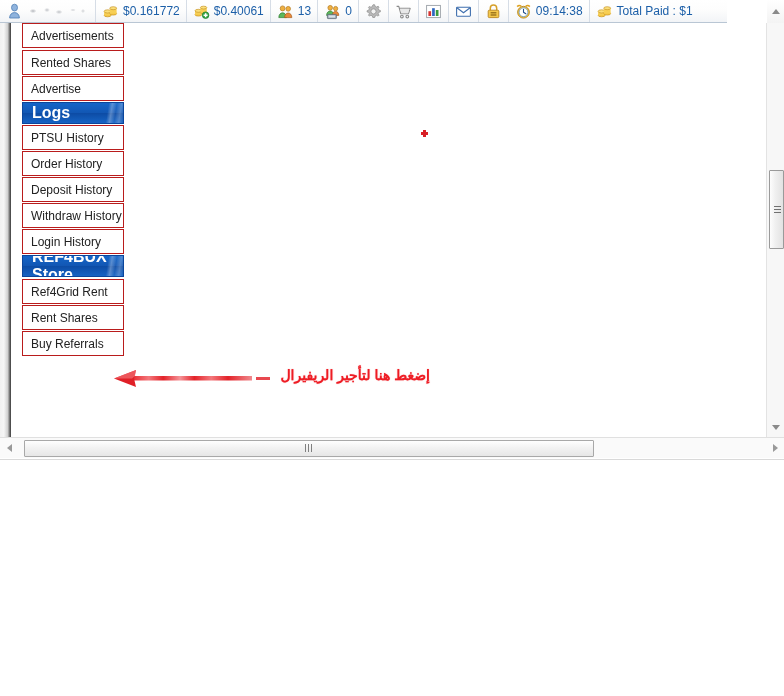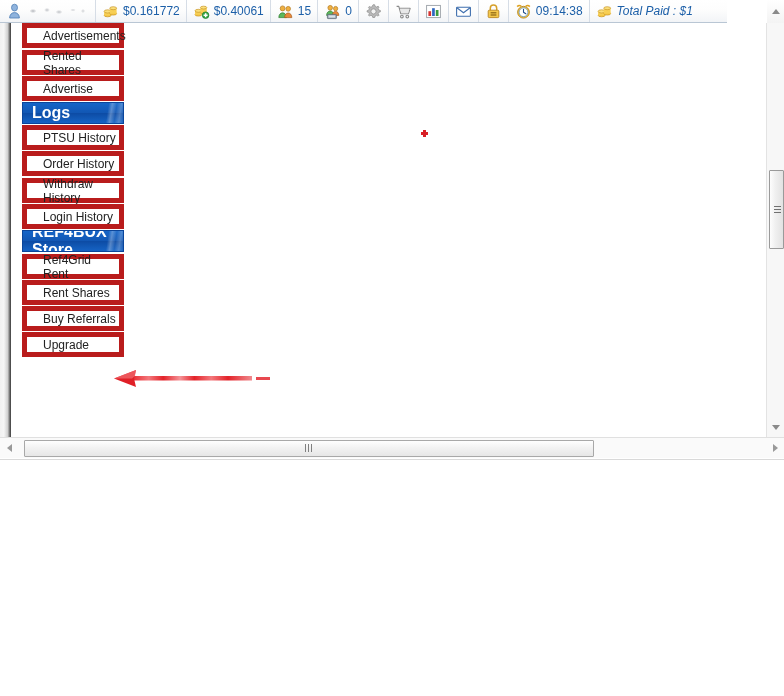--- a/index.html
+++ b/index.html
@@ -34,21 +34,21 @@
     height: 23px;
     display: flex;
     align-items: center;
     padding: 0 6px;
     border-right: 1px solid #d6dde6;
     font-size: 12px;
     color: #1c5fa8;
     white-space: nowrap;
     gap: 4px;
   }
-  .tb-cell.noborder { border-right: none; font-style: italic; }
+  .tb-cell.noborder { border-right: none; }
   .tb-label { font-size: 12px; color: #1c5fa8; }
   .tb-ico { width: 17px; height: 17px; flex: 0 0 17px; display: block; }
 
   
   .redacted {
     width: 62px; height: 11px;
     background:
       radial-gradient(ellipse 5px 3px at 6px 5px, rgba(120,125,135,.55), rgba(255,255,255,0) 70%),
       radial-gradient(ellipse 4px 3px at 20px 4px, rgba(130,135,145,.5), rgba(255,255,255,0) 70%),
       radial-gradient(ellipse 5px 3px at 32px 6px, rgba(120,125,135,.45), rgba(255,255,255,0) 70%),
@@ -75,25 +75,25 @@
   }
 
   
   #sidebar {
     position: absolute;
     left: 22px; top: 0px;
     width: 102px;
   }
   .menu-item {
     height: 25px;
-    border: 5px solid #b91c1c;
+    border: 1px solid #b91c1c;
     background: #ffffff;
     display: flex;
     align-items: center;
-    padding-left: 16px;
+    padding-left: 8px;
     font-size: 12px;
     color: #222222;
     margin-bottom: 0px;
     position: relative;
   }
   .menu-gap { height: 1px; }
   .menu-header {
     height: 22px;
     display: flex;
     align-items: center;
@@ -268,21 +268,21 @@
         </svg>
         <span class="tb-label">$0.40061</span>
       </div>
       <div class="tb-cell">
         <svg class="tb-ico" viewBox="0 0 17 17" xmlns="http://www.w3.org/2000/svg">
           <ellipse cx="5.6" cy="5.4" rx="2.4" ry="2.5" fill="#f0b040" stroke="#b07820" stroke-width=".7"></ellipse>
           <path d="M1.8 14.6c0-3 1.7-4.8 3.8-4.8s3.8 1.8 3.8 4.8z" fill="#5cb85c" stroke="#2c7a2c" stroke-width=".7"></path>
           <ellipse cx="11.2" cy="5.8" rx="2.3" ry="2.4" fill="#f0b040" stroke="#b07820" stroke-width=".7"></ellipse>
           <path d="M7.6 14.6c0-2.9 1.6-4.6 3.6-4.6s3.6 1.7 3.6 4.6z" fill="#e8893a" stroke="#a85a17" stroke-width=".7"></path>
         </svg>
-        <span class="tb-label">15</span>
+        <span class="tb-label">13</span>
       </div>
       <div class="tb-cell">
         <svg class="tb-ico" viewBox="0 0 17 17" xmlns="http://www.w3.org/2000/svg">
           <ellipse cx="6.2" cy="4.8" rx="2.3" ry="2.4" fill="#f0b040" stroke="#b07820" stroke-width=".7"></ellipse>
           <path d="M2.6 12.4c0-2.7 1.6-4.4 3.6-4.4s3.6 1.7 3.6 4.4z" fill="#5cb85c" stroke="#2c7a2c" stroke-width=".7"></path>
           <ellipse cx="11.6" cy="5.6" rx="2.1" ry="2.2" fill="#f0b040" stroke="#b07820" stroke-width=".7"></ellipse>
           <path d="M8.4 12.4c0-2.5 1.4-4 3.2-4s3.2 1.5 3.2 4z" fill="#e8893a" stroke="#a85a17" stroke-width=".7"></path>
           <rect x="3.4" y="11.4" width="9" height="4.2" rx=".6" fill="#9aa6b2" stroke="#5f6d7a" stroke-width=".8"></rect>
           <rect x="4.6" y="12.4" width="6.6" height="2.2" fill="#d9e2ea"></rect>
         </svg>
@@ -373,20 +373,23 @@
         </div>
         <div class="menu-gap"></div>
         <div class="menu-item">
           <span>PTSU History</span>
         </div>
         <div class="menu-gap"></div>
         <div class="menu-item">
           <span>Order History</span>
         </div>
         <div class="menu-gap"></div>
+        <div class="menu-item">
+          <span>Deposit History</span>
+        </div>
         <div class="menu-gap"></div>
         <div class="menu-item">
           <span>Withdraw History</span>
         </div>
         <div class="menu-gap"></div>
         <div class="menu-item">
           <span>Login History</span>
         </div>
         <div class="menu-gap"></div>
         <div class="menu-header">
@@ -400,23 +403,20 @@
         </div>
         <div class="menu-gap"></div>
         <div class="menu-item">
           <span>Rent Shares</span>
         </div>
         <div class="menu-gap"></div>
         <div class="menu-item">
           <span>Buy Referrals</span>
         </div>
         <div class="menu-gap"></div>
-        <div class="menu-item">
-          <span>Upgrade</span>
-        </div>
         <div class="menu-gap"></div>
       </div>
 
     <div id="red-marker"></div>
 
     <div id="annotation">
       <svg width="320" height="28" viewBox="0 0 320 28" style="position:absolute;left:0;top:0;">
         <defs>
           <linearGradient id="arrowShaft" x1="0" y1="0" x2="1" y2="0">
             <stop offset="0%" stop-color="#e8272e"></stop>
@@ -427,20 +427,21 @@
             <stop offset="66%" stop-color="#f3787c"></stop>
             <stop offset="80%" stop-color="#e32229"></stop>
             <stop offset="100%" stop-color="#f08a8e"></stop>
           </linearGradient>
         </defs>
         <rect x="22" y="11" width="120" height="4.5" fill="url(#arrowShaft)"></rect>
         <rect x="146" y="12" width="14" height="3" fill="#e8484f"></rect>
         <polygon points="4,13.5 26,5 24,13.5 26,22" fill="#e02027"></polygon>
         <polygon points="4,13.5 26,5 25,11 22,13.5" fill="#f2686e" opacity="0.75"></polygon>
       </svg>
+      <div id="annotation-text">إضغط هنا لتأجير الريفيرال</div>
     </div>
 
   </div>
 
   <div id="vscroll">
     <div id="vscroll-up">
       <span class="tri-up"></span>
     </div>
     <div id="vscroll-thumb">
       <span class="grip"></span>

